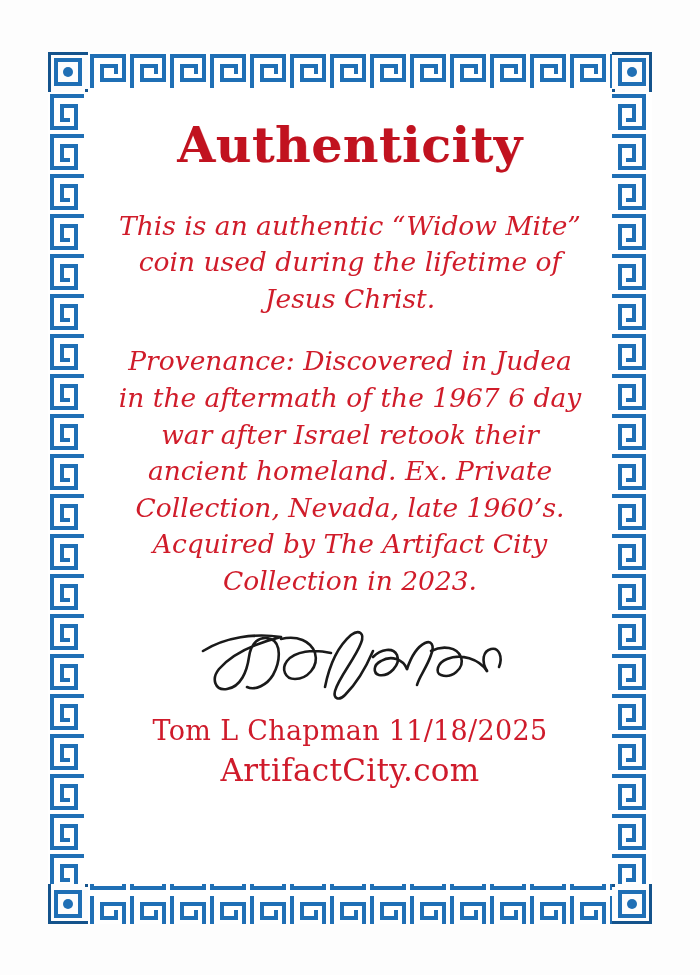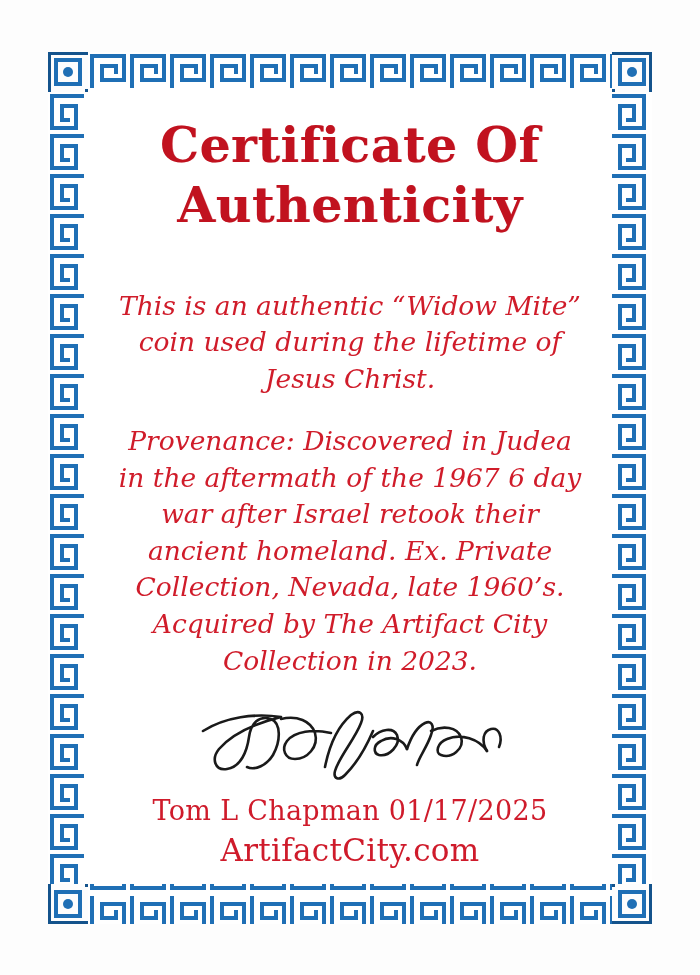--- a/index.html
+++ b/index.html
@@ -82,21 +82,21 @@
     font-family: "DejaVu Serif", serif;
     font-style: italic;
     font-size: 26.5px;
     line-height: 1.38;
     color: #d01c2a;
     margin: 0;
     padding: 0 4px;
   }
 
   .para-1 {
-    margin-top: 52px;
+    margin-top: 32px;
   }
   .para-2 {
     margin-top: 26px;
   }
 
   .signature-area {
     position: relative;
     height: 96px;
     margin-top: 18px;
   }
@@ -197,21 +197,20 @@
 
       <rect x="564" y="40" width="40" height="792" fill="url(#meanderRight)"></rect>
     </svg>
   </div>
 
   <div class="inner-field"></div>
 
   <div class="content">
 
     <h1 class="title">
-      <span>Certificate Of</span>
       <span class="line2">Authenticity</span>
     </h1>
 
     <p class="body-block para-1">This is an authentic “Widow Mite” coin used during the lifetime of Jesus Christ.</p>
 
     <p class="body-block para-2">Provenance: Discovered in Judea in the aftermath of the 1967 6 day war after Israel retook their ancient homeland. Ex. Private Collection, Nevada, late 1960’s. Acquired by The Artifact City Collection in 2023.</p>
 
     <div class="signature-area">
       <svg class="signature-svg" viewBox="0 0 330 96">
         <g fill="none" stroke="#1a1a1a" stroke-width="2.6" stroke-linecap="round" stroke-linejoin="round">
@@ -219,17 +218,17 @@
           <path d="M96,22 C112,18 126,24 130,36 C134,50 122,62 110,62 C100,62 96,52 102,44 C110,34 128,32 146,36"></path>
           <path d="M140,70 C144,50 152,30 166,18 C174,12 180,16 176,26 C170,42 154,60 150,74 C148,82 154,84 160,78 C172,66 182,48 188,34"></path>
           <path d="M188,40 C196,32 208,30 212,38 C216,48 204,60 194,58 C188,56 188,48 196,44 C206,38 218,42 222,52"></path>
           <path d="M222,52 C226,40 232,30 240,26 C246,23 250,28 246,38 C242,50 234,60 232,68"></path>
           <path d="M246,34 C258,28 272,30 276,40 C280,52 266,62 256,58 C250,56 252,46 262,42 C276,36 294,42 302,54"></path>
           <path d="M302,54 C296,44 298,34 306,32 C314,30 318,40 314,50"></path>
         </g>
       </svg>
     </div>
 
-    <p class="sign-name">Tom L Chapman 01/17/2025</p>
+    <p class="sign-name">Tom L Chapman 11/18/2025</p>
     <p class="site-name">ArtifactCity.com</p>
 
   </div>
 </div>
 
 </body></html>

